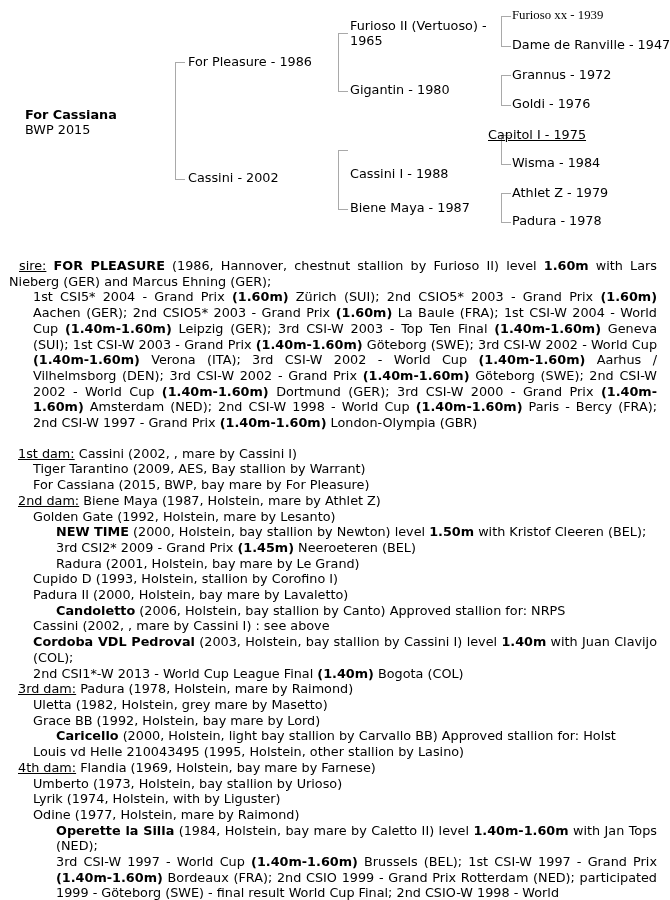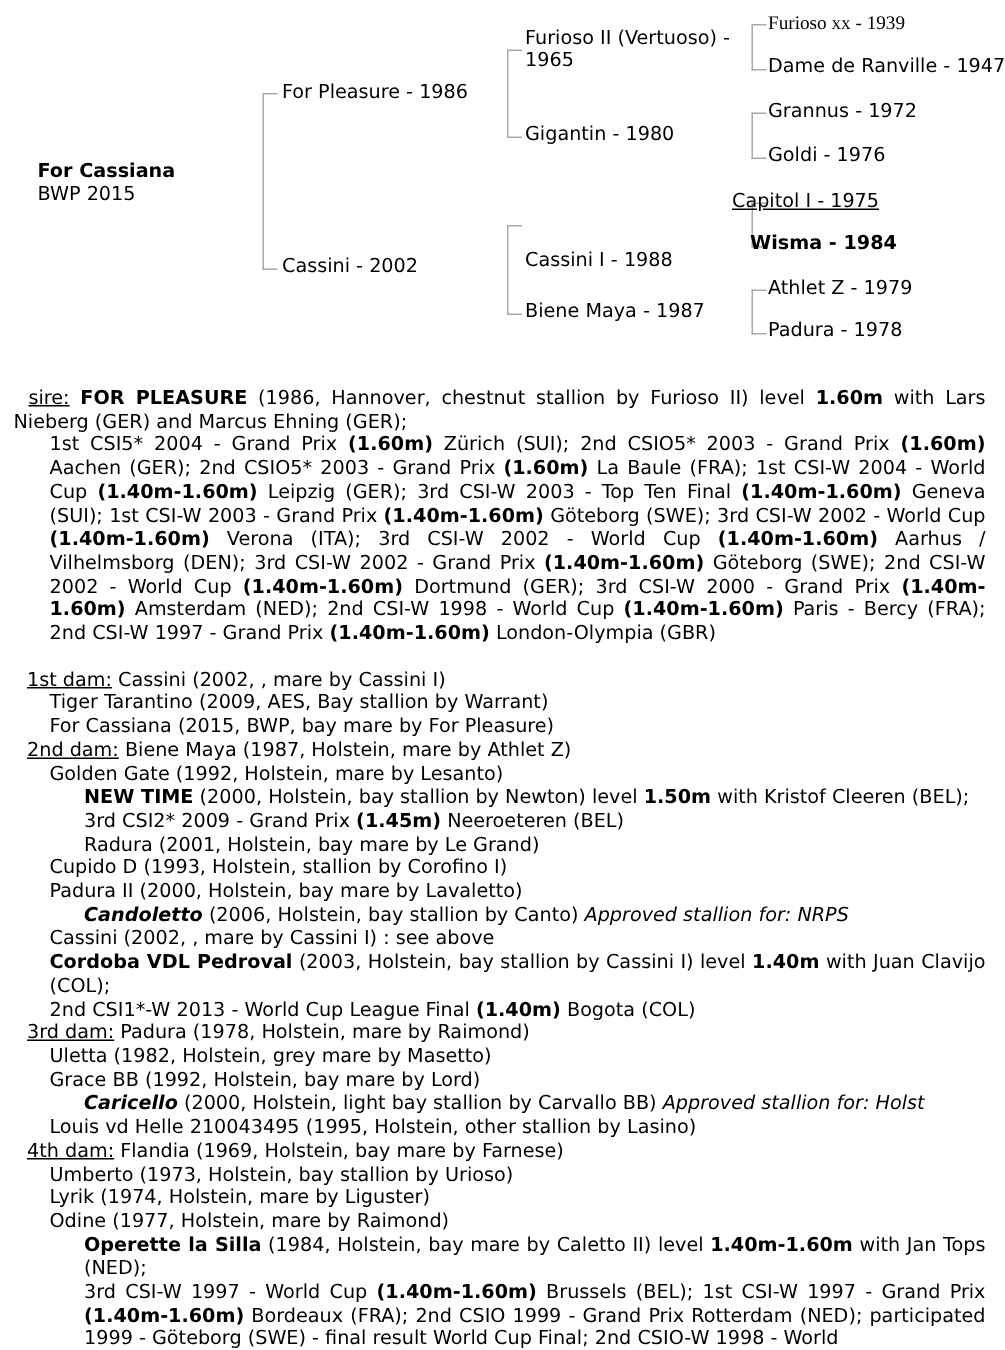--- a/index.html
+++ b/index.html
@@ -2,21 +2,21 @@
 <html><head>
 <meta charset="utf-8">
 <style>
   html,body{margin:0;padding:0;background:#ffffff;}
   body{
     width:670px;height:900px;overflow:hidden;position:relative;
     font-family:"DejaVu Sans","Liberation Sans",sans-serif;
     font-size:12.8px;line-height:15.7px;color:#000;
   }
   .b{font-weight:bold}
-  .i{font-style:italic}
+  .i{}
   .u{text-decoration:underline}
 
   
   .tree{position:relative;width:670px;height:252px;}
   .node{position:absolute;white-space:nowrap;}
   .node.wrap{white-space:normal;width:152px;line-height:14.5px;}
   .rootname{position:absolute;font-weight:bold;}
   .rootreg{position:absolute;}
   .bracket{
     position:absolute;width:9px;
@@ -56,21 +56,21 @@
 
   <div class="bracket" style="left:501px;top:16px;height:29px;"></div>
   <div class="bracket" style="left:501px;top:75px;height:29px;"></div>
   <div class="bracket" style="left:501px;top:135px;height:28px;"></div>
   <div class="bracket" style="left:501px;top:193px;height:28px;"></div>
   <div class="node" style="left:512px;top:8px;font-family:Liberation Serif, serif;">Furioso xx - 1939</div>
   <div class="node" style="left:512px;top:37px;">Dame de Ranville - 1947</div>
   <div class="node" style="left:512px;top:67px;">Grannus - 1972</div>
   <div class="node" style="left:512px;top:96px;">Goldi - 1976</div>
   <div class="node" style="left:488px;top:127px;text-decoration:underline;">Capitol I - 1975</div>
-  <div class="node" style="left:500px;top:155px;font-weight:bold;">Wisma - 1984</div>
+  <div class="node" style="left:512px;top:155px;">Wisma - 1984</div>
   <div class="node" style="left:512px;top:185px;">Athlet Z - 1979</div>
   <div class="node" style="left:512px;top:213px;">Padura - 1978</div>
 </div>
 
 <div class="bodytext">
 
   <p class="sire-head"><span class="u">sire:</span><span> </span><span class="b">FOR PLEASURE</span><span> (1986, Hannover, chestnut stallion by Furioso II) level </span><span class="b">1.60m</span><span> with Lars Nieberg (GER) and Marcus Ehning (GER);</span></p>
   <p class="res"><span>1st CSI5* 2004 - Grand Prix </span><span class="b">(1.60m)</span><span> Zürich (SUI); 2nd CSIO5* 2003 - Grand Prix </span><span class="b">(1.60m)</span><span> Aachen (GER); 2nd CSIO5* 2003 - Grand Prix </span><span class="b">(1.60m)</span><span> La Baule (FRA); 1st CSI-W 2004 - World Cup </span><span class="b">(1.40m-1.60m)</span><span> Leipzig (GER); 3rd CSI-W 2003 - Top Ten Final </span><span class="b">(1.40m-1.60m)</span><span> Geneva (SUI); 1st CSI-W 2003 - Grand Prix </span><span class="b">(1.40m-1.60m)</span><span> Göteborg (SWE); 3rd CSI-W 2002 - World Cup </span><span class="b">(1.40m-1.60m)</span><span> Verona (ITA); 3rd CSI-W 2002 - World Cup </span><span class="b">(1.40m-1.60m)</span><span> Aarhus / Vilhelmsborg (DEN); 3rd CSI-W 2002 - Grand Prix </span><span class="b">(1.40m-1.60m)</span><span> Göteborg (SWE); 2nd CSI-W 2002 - World Cup </span><span class="b">(1.40m-1.60m)</span><span> Dortmund (GER); 3rd CSI-W 2000 - Grand Prix </span><span class="b">(1.40m-1.60m)</span><span> Amsterdam (NED); 2nd CSI-W 1998 - World Cup </span><span class="b">(1.40m-1.60m)</span><span> Paris - Bercy (FRA); 2nd CSI-W 1997 - Grand Prix </span><span class="b">(1.40m-1.60m)</span><span> London-Olympia (GBR)</span></p>
 
   <div class="gap"></div>
@@ -92,18 +92,18 @@
   <p class="l1"><span>2nd CSI1*-W 2013 - World Cup League Final </span><span class="b">(1.40m)</span><span> Bogota (COL)</span></p>
 
   <p class="dam-head"><span class="u">3rd dam:</span><span> Padura (1978, Holstein, mare by Raimond)</span></p>
   <p class="l1"><span>Uletta (1982, Holstein, grey mare by Masetto)</span></p>
   <p class="l1"><span>Grace BB (1992, Holstein, bay mare by Lord)</span></p>
   <p class="l2"><span class="b i">Caricello</span><span> (2000, Holstein, light bay stallion by Carvallo BB) </span><span class="i">Approved stallion for: Holst</span></p>
   <p class="l1"><span>Louis vd Helle 210043495 (1995, Holstein, other stallion by Lasino)</span></p>
 
   <p class="dam-head"><span class="u">4th dam:</span><span> Flandia (1969, Holstein, bay mare by Farnese)</span></p>
   <p class="l1"><span>Umberto (1973, Holstein, bay stallion by Urioso)</span></p>
-  <p class="l1"><span>Lyrik (1974, Holstein, mare by Liguster)</span></p>
+  <p class="l1"><span>Lyrik (1974, Holstein, with by Liguster)</span></p>
   <p class="l1"><span>Odine (1977, Holstein, mare by Raimond)</span></p>
   <p class="l2 just"><span class="b">Operette la Silla</span><span> (1984, Holstein, bay mare by Caletto II) level </span><span class="b">1.40m-1.60m</span><span> with Jan Tops (NED);</span></p>
   <p class="l2 just"><span>3rd CSI-W 1997 - World Cup </span><span class="b">(1.40m-1.60m)</span><span> Brussels (BEL); 1st CSI-W 1997 - Grand Prix </span><span class="b">(1.40m-1.60m)</span><span> Bordeaux (FRA); 2nd CSIO 1999 - Grand Prix Rotterdam (NED); participated 1999 - Göteborg (SWE) - final result World Cup Final; 2nd CSIO-W 1998 - World</span></p>
 
 </div>
 
 </body></html>

